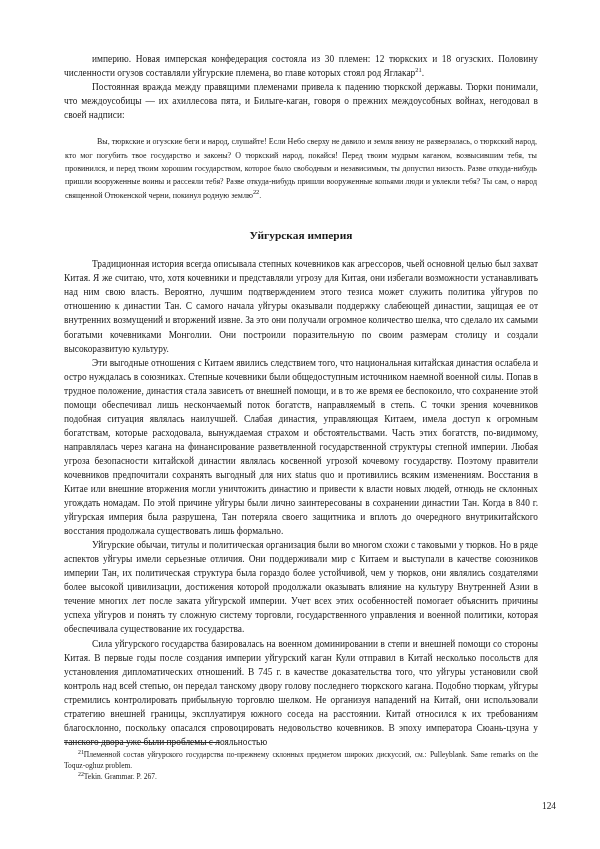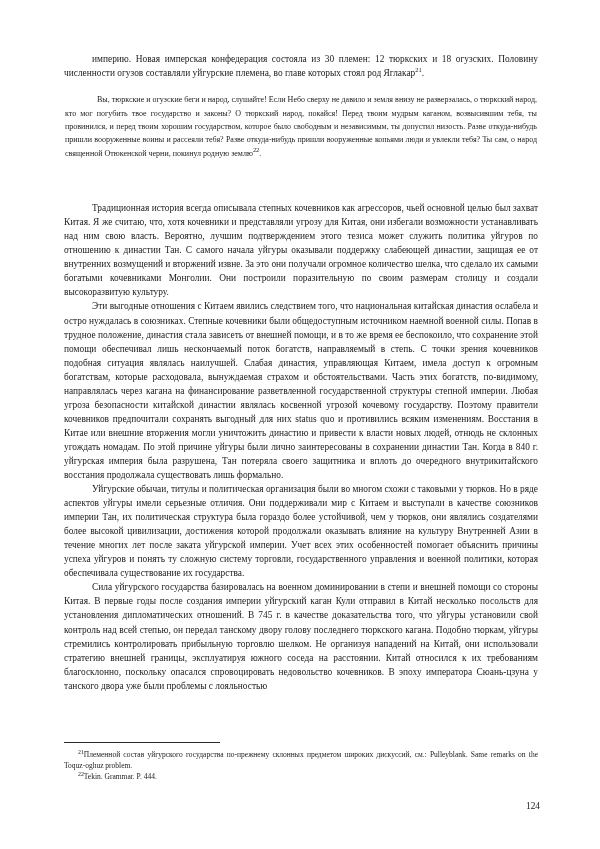--- a/index.html
+++ b/index.html
@@ -78,52 +78,54 @@
     text-indent: 14px;
   }
   .fn-num {
     font-size: 5.8px;
     vertical-align: super;
     line-height: 0;
   }
   .ital { }
   .page-number {
     position: absolute;
-    right: 60px;
+    right: 44px;
     top: 800px;
     font-size: 9.4px;
     line-height: 12px;
   }
 </style>
 </head>
 <body>
 
 <div class="page">
 
   <p class="body-text"><span>империю. Новая имперская конфедерация состояла из 30 племен: 12 тюркских и 18 огузских. Половину численности огузов составляли уйгурские племена, во главе которых стоял род Яглакар</span><span class="sup">21</span><span>.</span></p>
 
+  <p class="body-text cont">Постоянная вражда между правящими племенами привела к падению тюркской державы. Тюрки понимали, что междоусобицы — их ахиллесова пята, и Билыге-каган, говоря о прежних междоусобных войнах, негодовал в своей надписи:</p>
 
   <div class="quote-gap-top"></div>
 
   <p class="quote-block"><span>Вы, тюркские и огузские беги и народ, слушайте! Если Небо сверху не давило и земля внизу не разверзалась, о тюркский народ, кто мог погубить твое государство и законы? О тюркский народ, покайся! Перед твоим мудрым каганом, возвысившим тебя, ты провинился, и перед твоим хорошим государством, которое было свободным и независимым, ты допустил низость. Разве откуда-нибудь пришли вооруженные воины и рассеяли тебя? Разве откуда-нибудь пришли вооруженные копьями люди и увлекли тебя? Ты сам, о народ священной Отюкенской черни, покинул родную землю</span><span class="sup">22</span><span>.</span></p>
 
   <div class="spacer-before-title"></div>
 
+  <h2 class="section-title">Уйгурская империя</h2>
 
   <div class="spacer-after-title"></div>
 
   <p class="body-text">Традиционная история всегда описывала степных кочевников как агрессоров, чьей основной целью был захват Китая. Я же считаю, что, хотя кочевники и представляли угрозу для Китая, они избегали возможности устанавливать над ним свою власть. Вероятно, лучшим подтверждением этого тезиса может служить политика уйгуров по отношению к династии Тан. С самого начала уйгуры оказывали поддержку слабеющей династии, защищая ее от внутренних возмущений и вторжений извне. За это они получали огромное количество шелка, что сделало их самыми богатыми кочевниками Монголии. Они построили поразительную по своим размерам столицу и создали высокоразвитую культуру.</p>
 
   <p class="body-text"><span>Эти выгодные отношения с Китаем явились следствием того, что национальная китайская династия ослабела и остро нуждалась в союзниках. Степные кочевники были общедоступным источником наемной военной силы. Попав в трудное положение, династия стала зависеть от внешней помощи, и в то же время ее беспокоило, что сохранение этой помощи обеспечивал лишь нескончаемый поток богатств, направляемый в степь. С точки зрения кочевников подобная ситуация являлась наилучшей. Слабая династия, управляющая Китаем, имела доступ к огромным богатствам, которые расходовала, вынуждаемая страхом и обстоятельствами. Часть этих богатств, по-видимому, направлялась через кагана на финансирование разветвленной государственной структуры степной империи. Любая угроза безопасности китайской династии являлась косвенной угрозой кочевому государству. Поэтому правители кочевников предпочитали сохранять выгодный для них </span><span class="ital">status quo</span><span> и противились всяким изменениям. Восстания в Китае или внешние вторжения могли уничтожить династию и привести к власти новых людей, отнюдь не склонных угождать номадам. По этой причине уйгуры были лично заинтересованы в сохранении династии Тан. Когда в 840 г. уйгурская империя была разрушена, Тан потеряла своего защитника и вплоть до очередного внутрикитайского восстания продолжала существовать лишь формально.</span></p>
 
   <p class="body-text">Уйгурские обычаи, титулы и политическая организация были во многом схожи с таковыми у тюрков. Но в ряде аспектов уйгуры имели серьезные отличия. Они поддерживали мир с Китаем и выступали в качестве союзников империи Тан, их политическая структура была гораздо более устойчивой, чем у тюрков, они являлись создателями более высокой цивилизации, достижения которой продолжали оказывать влияние на культуру Внутренней Азии в течение многих лет после заката уйгурской империи. Учет всех этих особенностей помогает объяснить причины успеха уйгуров и понять ту сложную систему торговли, государственного управления и военной политики, которая обеспечивала существование их государства.</p>
 
   <p class="body-text">Сила уйгурского государства базировалась на военном доминировании в степи и внешней помощи со стороны Китая. В первые годы после создания империи уйгурский каган Кули отправил в Китай несколько посольств для установления дипломатических отношений. В 745 г. в качестве доказательства того, что уйгуры установили свой контроль над всей степью, он передал танскому двору голову последнего тюркского кагана. Подобно тюркам, уйгуры стремились контролировать прибыльную торговлю шелком. Не организуя нападений на Китай, они использовали стратегию внешней границы, эксплуатируя южного соседа на расстоянии. Китай относился к их требованиям благосклонно, поскольку опасался спровоцировать недовольство кочевников. В эпоху императора Сюань-цзуна у танского двора уже были проблемы с лояльностью</p>
 
   <div class="footnotes">
     <hr class="fn-rule">
     <p class="fn-item"><span class="fn-num">21</span><span>Племенной состав уйгурского государства по-прежнему склонных предметом широких дискуссий, см.: </span><span class="ital">Pulleyblank</span><span>. Same remarks on the Toquz-oghuz problem.</span></p>
-    <p class="fn-item"><span class="fn-num">22</span><span class="ital">Tekin</span><span>. Grammar. P. 444.</span></p>
+    <p class="fn-item"><span class="fn-num">22</span><span class="ital">Tekin</span><span>. Grammar. P. 267.</span></p>
   </div>
 
   <div class="page-number">124</div>
 
 </div>
 
 </body></html>

